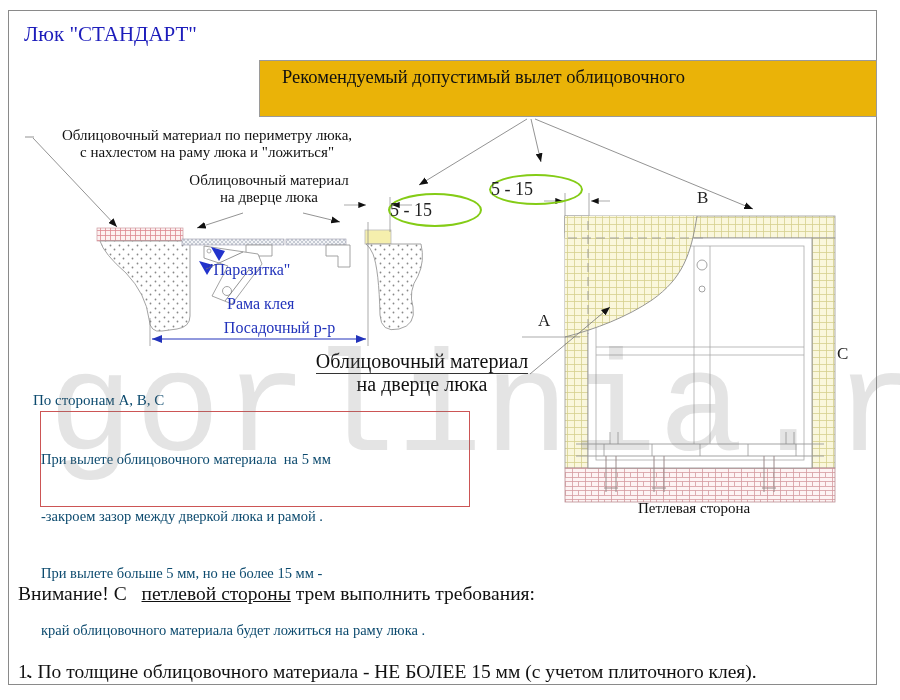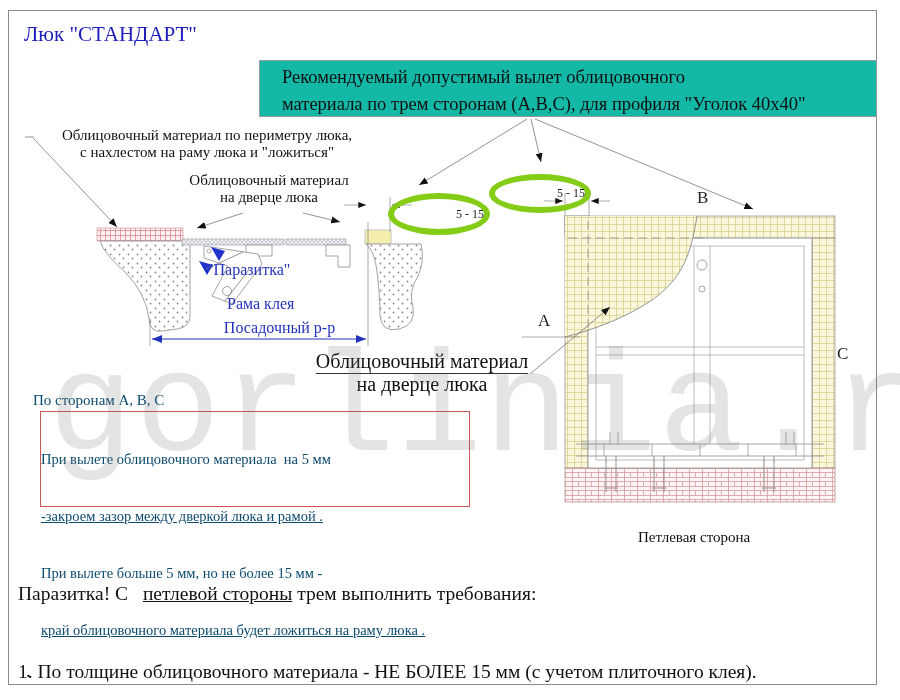--- a/index.html
+++ b/index.html
@@ -3,43 +3,43 @@
 <meta charset="utf-8">
 <style>
   html,body{margin:0;padding:0;background:#fff;}
   .page{position:relative;width:900px;height:700px;background:#fff;overflow:hidden;
         font-family:"Liberation Serif","DejaVu Serif",serif;color:#111;}
   .page-border{position:absolute;left:8px;top:10px;width:867px;height:673px;
         border:1px solid #8a8a8a;pointer-events:none;}
   svg.draw{position:absolute;left:0;top:0;z-index:1;}
   .lyr{position:absolute;z-index:2;}
   .title{left:24px;top:22px;font-size:21px;color:#1d1dbb;}
-  .topbox{left:259px;top:60px;width:594px;height:52px;border:1px solid #9a9a9a;background:#14b8a6;
+  .topbox{left:259px;top:60px;width:594px;height:52px;border:1px solid #9a9a9a;background:#eab308;
           padding:3px 0 0 22px;font-size:18.5px;line-height:27px;}
   .co{font-size:15px;line-height:17px;color:#111;}
   .co-perimeter{left:42px;top:127px;width:330px;text-align:center;}
   .co-door{left:183px;top:172px;width:172px;text-align:center;}
   .blue{color:#2233bb;}
   .co-parasitka{left:207px;top:261px;font-size:16px;}
   .co-rama{left:227px;top:295px;font-size:16px;}
   .co-posad{left:150px;top:319px;width:259px;text-align:center;font-size:16px;}
-  .ellipse{border:6px solid #84cc16;border-radius:50%;display:flex;align-items:center;
-           justify-content:flex-end;font-size:12px;color:#222;background:transparent;}
+  .ellipse{border:2px solid #84cc16;border-radius:50%;display:flex;align-items:center;
+           justify-content:flex-start;font-size:18px;color:#222;background:transparent;}
   .ell1{left:388px;top:193px;width:90px;height:30px;}
   .ell2{left:489px;top:174px;width:90px;height:27px;}
   .side{font-size:17px;color:#222;}
   .side-a{left:538px;top:311px;} .side-b{left:697px;top:188px;} .side-c{left:837px;top:344px;}
-  .hinge-label{left:638px;top:500px;font-size:15px;margin-top:29px;}
+  .hinge-label{left:638px;top:500px;font-size:15px;}
   .door-big{left:308px;top:350px;width:228px;text-align:center;font-size:20px;line-height:23px;}
   .door-big .ul{border-bottom:1px solid #333;padding-bottom:1px;}
   .red{color:#0c4a6e;}
   .red-caption{left:33px;top:392px;font-size:15px;}
   .red-box{left:40px;top:411px;width:428px;height:94px;border:1px solid #cc5555;
            text-align:left;font-size:14.5px;line-height:19px;white-space:pre-wrap;}
-  .red-box .u{text-decoration:underline;margin-top:8px;}
+  .red-box .u{margin-top:8px;}
   .req{left:18px;top:529px;width:866px;font-size:19.5px;line-height:26px;white-space:pre-wrap;}
   .req .u{text-decoration:underline;margin-left:10px;}
   .dot{left:26px;top:660px;font-size:19px;}
   .watermark{left:48px;top:316px;width:840px;z-index:3;font-family:Liberation Mono, monospace;
              font-size:142px;letter-spacing:2px;color:rgba(118,118,118,0.20);pointer-events:none;margin-top:16px;}
 </style>
 </head>
 <body>
 
 <div class="page">
@@ -162,21 +162,20 @@
       <line x1="530" y1="374" x2="610" y2="307" marker-end="url(#arr)"></line>
       <line x1="206" y1="269" x2="243" y2="252"></line>
       <line x1="225" y1="301" x2="251" y2="267"></line>
     </g>
   </svg>
 
   <div class="lyr title">Люк "СТАНДАРТ"</div>
 
   <div class="lyr topbox">
     <div>Рекомендуемый допустимый вылет облицовочного</div>
-    <div>материала по трем сторонам (А,В,С), для профиля "Уголок 40x40"</div>
   </div>
 
   <div class="lyr co co-perimeter">
     <div>Облицовочный материал по периметру люка,</div>
     <div>с нахлестом на раму люка и "ложиться"</div>
   </div>
 
   <div class="lyr co co-door">
     <div>Облицовочный материал</div>
     <div>на дверце люка</div>
@@ -206,21 +205,21 @@
   <div class="lyr red red-caption">По сторонам А, В, С</div>
 
   <div class="lyr red red-box">
     <div>При вылете облицовочного материала  на 5 мм</div>
     <div><span class="u">-закроем зазор между дверкой люка и рамой .</span></div>
     <div>При вылете больше 5 мм, но не более 15 мм -</div>
     <div><span class="u">край облицовочного материала будет ложиться на раму люка .</span></div>
   </div>
 
   <div class="lyr req">
-    <div><span>Паразитка! С </span><span class="u">петлевой стороны</span><span> трем выполнить требования:</span></div>
+    <div><span>Внимание! С </span><span class="u">петлевой стороны</span><span> трем выполнить требования:</span></div>
     <div>1. По толщине облицовочного материала - НЕ БОЛЕЕ 15 мм (с учетом плиточного клея).</div>
     
     
     
     
   </div>
   <div class="lyr dot">.</div>
 
   <div class="lyr watermark">gorlinia.ru</div>
 </div>

